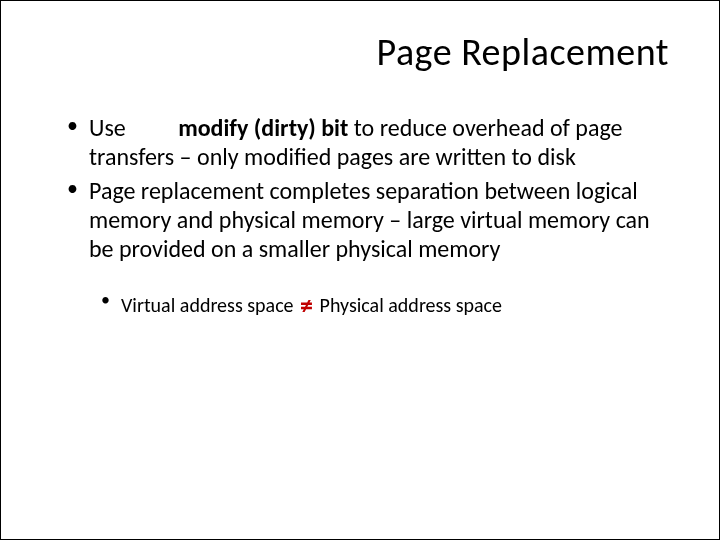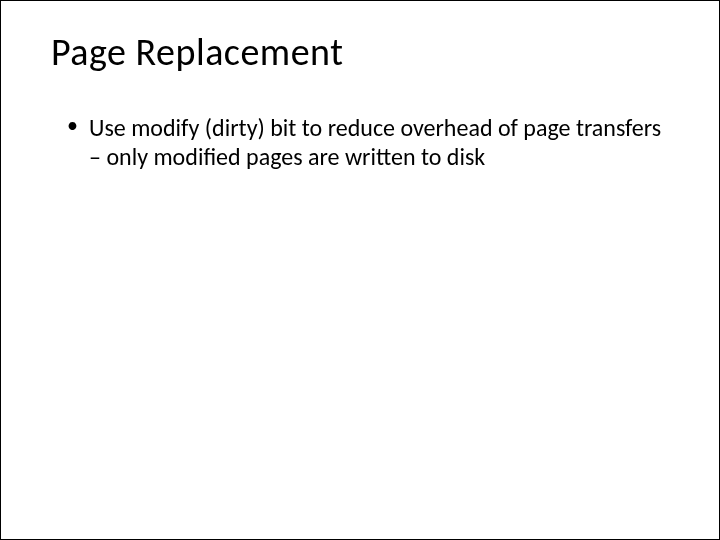--- a/index.html
+++ b/index.html
@@ -15,21 +15,21 @@
       color: #000000;
       position: relative;
       border: 1px solid #000;
     }
     .slide {
       width: 100%;
       height: 100%;
       padding: 28px 50px 20px 50px;
     }
     .title {
-      text-align: left;
+      text-align: right;
       font-size: 38px;
       font-weight: 400;
       margin-bottom: 38px;
       letter-spacing: 0.5px;
     }
     .bullet-list {
       list-style: none;
       padding-left: 10px;
     }
     .bullet-list > li {
@@ -40,21 +40,22 @@
       margin-bottom: 4px;
     }
     .bullet-list > li::before {
       content: "•";
       position: absolute;
       left: 6px;
       top: 0;
       font-size: 22px;
     }
     .bold {
-      font-weight: 400;
+      font-weight: 700;
+      margin-left: 47px;
     }
     .sub-bullet-list {
       list-style: none;
       padding-left: 46px;
       margin-top: 26px;
     }
     .sub-bullet-list > li {
       position: relative;
       padding-left: 24px;
       font-size: 20px;
@@ -78,15 +79,23 @@
 </head>
 <body>
 
 <div class="slide">
   <h1 class="title">Page Replacement</h1>
 
   <ul class="bullet-list">
     <li>
       <span>Use </span><span class="bold">modify (dirty) bit </span><span>to reduce overhead of page transfers – only modified pages are written to disk</span>
     </li>
+    <li>
+      <span>Page replacement completes separation between logical memory and physical memory – large virtual memory can be provided on a smaller physical memory</span><span class="bold"></span><span></span>
+    </li>
   </ul>
 
+  <ul class="sub-bullet-list">
+    <li>
+      <span>Virtual address space </span><span class="neq">≠</span><span> Physical address space</span>
+    </li>
+  </ul>
 </div>
 
 </body></html>

